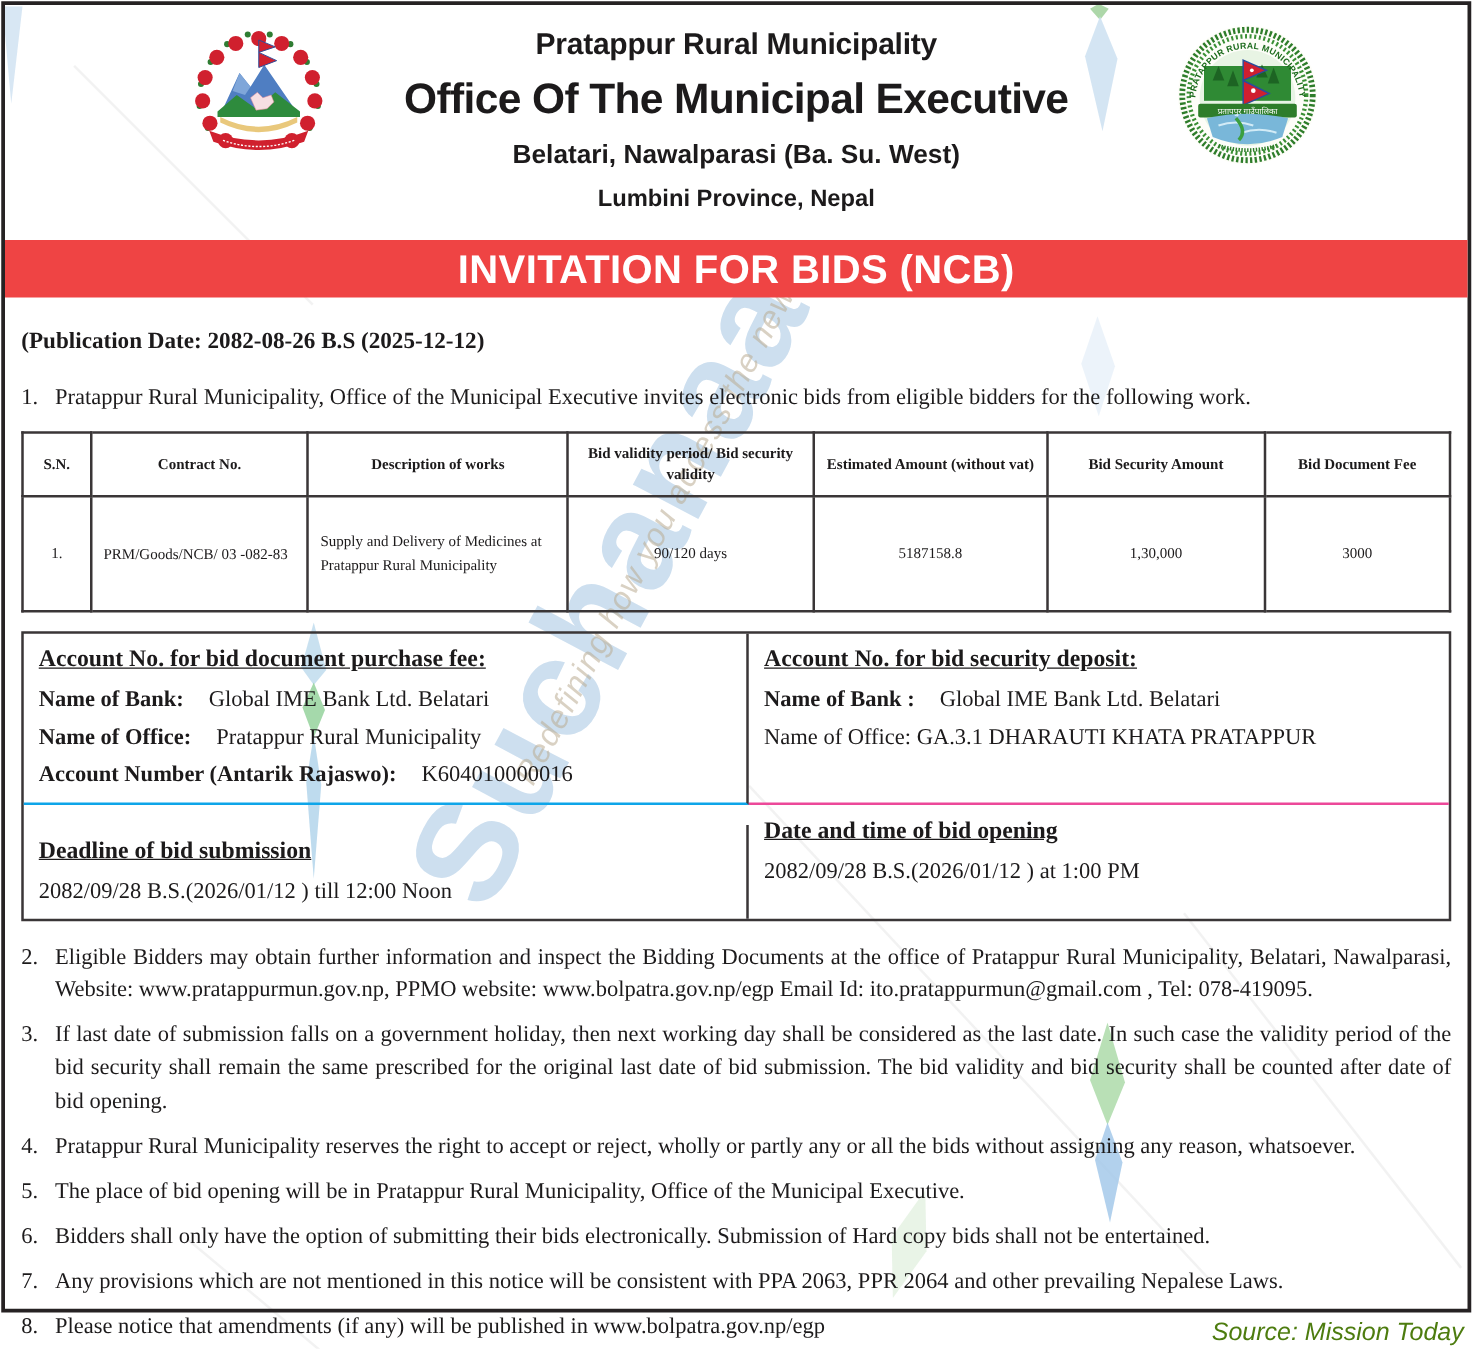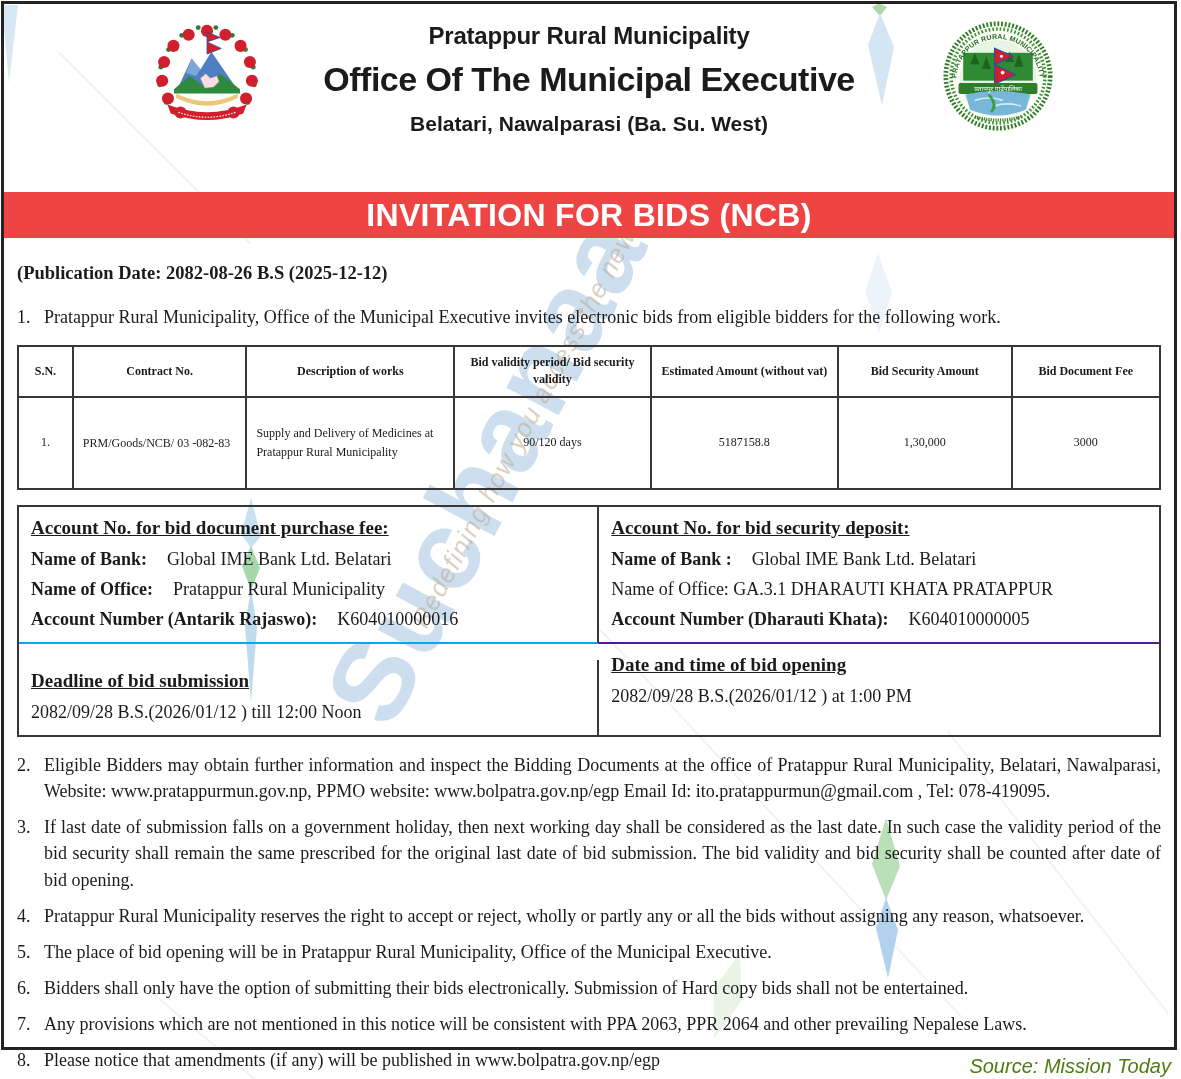--- a/index.html
+++ b/index.html
@@ -59,21 +59,21 @@
   table.bids th, table.bids td { border:2px solid #3a3637; }
   table.bids th { font-weight:bold; padding:7px 4px; line-height:1.45; text-align:center; }
   table.bids td { padding:6px 9px; height:92px; }
   td.c { text-align:center; }
   td.l { text-align:left; line-height:1.55; }
 
   
   .info-grid { margin-top:15px; border:2.5px solid #3a3637; display:grid; grid-template-columns:50.9% 49.1%; }
   .cell { padding:7px 12px 10px; }
   .cell-tl { border-right:2px solid #3a3637; border-bottom:2px solid #0ea5e9; }
-  .cell-tr { border-bottom:2px solid #4c1d95; }
+  .cell-tr { border-bottom:2px solid #ec4899; }
   .cell-bl { border-right:2px solid #3a3637;margin-top:16px; }
   .btitle { font-weight:bold; font-size:19px; text-decoration:underline; line-height:1.5; }
   .line { font-size:18px; margin-top:5px; line-height:1.38; }
   .line .val { margin-left:20px; }
 
   
   .notices { margin-top:15px; }
   .notice { margin-bottom:10px; }
   .notice .txt { text-align:justify; }
 
@@ -194,20 +194,21 @@
           <text font-family="Liberation Sans, sans-serif" font-size="6" font-weight="bold" fill="#1c6b1c" letter-spacing="0.2">
             <textPath href="#sealArc" startOffset="50%" text-anchor="middle">PRATAPPUR RURAL MUNICIPALITY</textPath>
           </text>
           <text x="50" y="63" text-anchor="middle" font-size="5.6" fill="#ffffff">प्रतापपुर गाउँपालिका</text>
         </svg>
       </div>
 
       <div class="h1">Pratappur Rural Municipality</div>
       <div class="h2">Office Of The Municipal Executive</div>
       <div class="h3">Belatari, Nawalparasi (Ba. Su. West)</div>
+      <div class="h4">Lumbini Province, Nepal</div>
     </div>
 
     <div class="banner">
       <span>INVITATION FOR BIDS (NCB)</span>
     </div>
 
     <div class="content">
 
       <div class="pubdate">(Publication Date: 2082-08-26 B.S (2025-12-12)</div>
 
@@ -254,21 +255,20 @@
         <div class="cell cell-tl">
           <div class="btitle">Account No. for bid document purchase fee:</div>
           <div class="line"><b>Name of Bank:</b><span class="val">Global IME Bank Ltd. Belatari</span></div>
           <div class="line"><b>Name of Office:</b><span class="val">Pratappur Rural Municipality</span></div>
           <div class="line"><b>Account Number (Antarik Rajaswo):</b><span class="val">K604010000016</span></div>
         </div>
         <div class="cell cell-tr">
           <div class="btitle">Account No. for bid security deposit:</div>
           <div class="line"><b>Name of Bank :</b><span class="val">Global IME Bank Ltd. Belatari</span></div>
           <div class="line">Name of Office: GA.3.1 DHARAUTI KHATA PRATAPPUR</div>
-          <div class="line"><b>Account Number (Dharauti Khata):</b><span class="val">K604010000005</span></div>
         </div>
         <div class="cell cell-bl">
           <div class="btitle">Deadline of bid submission</div>
           <div class="line">2082/09/28 B.S.(2026/01/12 ) till 12:00 Noon</div>
         </div>
         <div class="cell">
           <div class="btitle">Date and time of bid opening</div>
           <div class="line">2082/09/28 B.S.(2026/01/12 ) at 1:00 PM</div>
         </div>
       </div>

